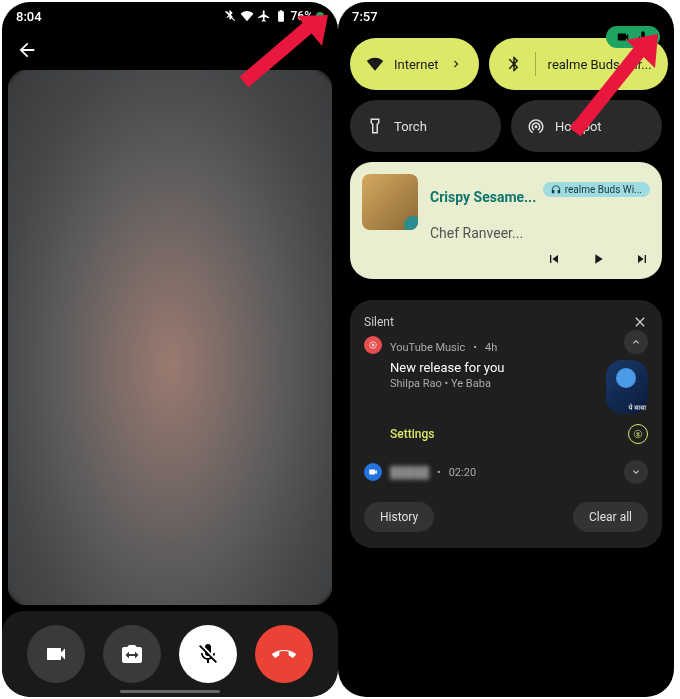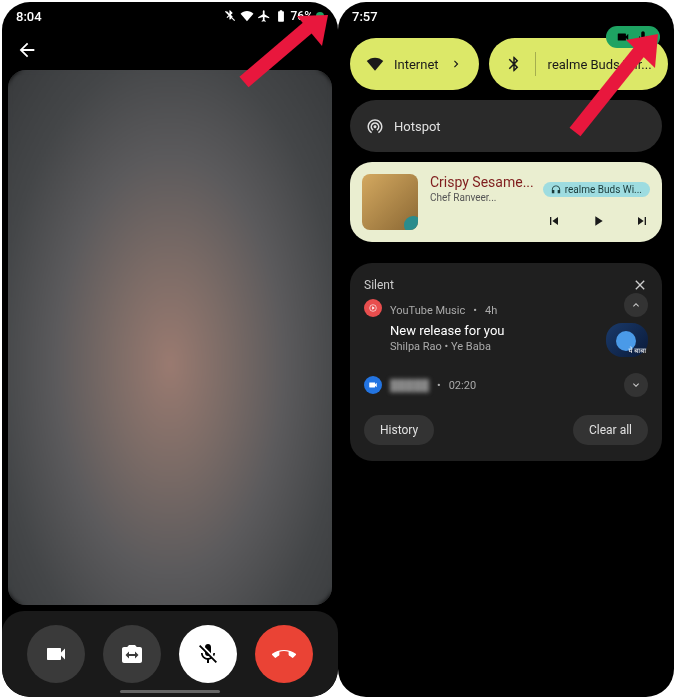--- a/index.html
+++ b/index.html
@@ -34,35 +34,35 @@
   .tile.on{background:#dce868;color:#1a1a1a}
   .tile.off{background:#2a2a2a;color:#e0e0e0}
   .tico{width:18px;height:18px;flex-shrink:0}
   .chev{margin-left:auto;width:14px;height:14px}
   .sep{width:1px;height:24px;background:rgba(0,0,0,0.25);margin:0 2px}
   .media{background:#eaeed0;border-radius:22px;padding:12px;display:flex;gap:12px;position:relative}
   .media-art{width:56px;height:56px;border-radius:8px;background:linear-gradient(135deg,#d4a960,#8b6834);position:relative;overflow:hidden}
   .media-art::after{content:"";position:absolute;bottom:-4px;right:-4px;width:18px;height:18px;background:#2a8c8c;border-radius:50%}
   .media-body{flex:1;min-width:0}
   .media-pill{position:absolute;top:20px;right:12px;background:#9edce0;border-radius:12px;padding:2px 8px;font-size:10px;display:flex;align-items:center;gap:4px;color:#1a3a3a}
-  .media-t{font-size:14px;font-weight:400;color:#7f1d1d;margin-top:0}
-  .media-s{font-size:10px;color:#555;margin-top:2px}
+  .media-t{font-size:14px;font-weight:700;color:#0f766e;margin-top:15px}
+  .media-s{font-size:14px;color:#555;margin-top:20px}
   .media-ctl{display:flex;gap:28px;justify-content:flex-end;margin-top:10px}
   .media-ctl svg{width:16px;height:16px;fill:#1a1a1a}
   .notif-area{margin:18px 12px 0;background:#1f1f1f;border-radius:22px;padding:14px 14px 16px}
   .n-head{display:flex;justify-content:space-between;align-items:center;color:#ccc;font-size:12px;margin-bottom:0}
   .n-card{background:transparent;margin-bottom:12px}
   .n-top{display:flex;align-items:flex-end;gap:8px;font-size:11px;color:#aaa}
   .n-app-ico{width:18px;height:18px;border-radius:50%;background:#e84e4e;display:flex;align-items:center;justify-content:center}
   .n-app-ico.blue{background:#2374e1}
   .n-body{display:flex;gap:10px;margin-top:6px;padding-left:26px}
   .n-txt{flex:1}
   .n-title{color:#fff;font-size:13px;margin-bottom:2px}
   .n-sub{color:#aaa;font-size:11px}
-  .n-thumb{width:42px;height:34px;border-radius:16px;background:linear-gradient(135deg,#1a3a6a,#0a1a3a);position:relative}
+  .n-thumb{width:42px;height:54px;border-radius:16px;background:linear-gradient(135deg,#1a3a6a,#0a1a3a);position:relative}
   .n-thumb::before{content:"";position:absolute;top:8px;left:10px;width:20px;height:20px;background:#4a9ae8;border-radius:50%}
   .n-exp{width:24px;height:24px;border-radius:50%;background:#333;display:flex;align-items:center;justify-content:center;color:#ccc;font-size:14px}
   .n-actions{display:flex;gap:16px;margin-top:10px;padding-left:26px;align-items:center}
   .n-settings{color:#dce868;font-size:12px;font-weight:500}
   .bell{width:20px;height:20px;margin-left:auto;border:1.5px solid #dce868;border-radius:50%;display:flex;align-items:center;justify-content:center}
   .bell svg{width:10px;height:10px;fill:#dce868}
   .n2{display:flex;align-items:center;gap:8px;margin-top:10px;padding:4px 0}
   .n2-blur{color:#888;font-size:11px;filter:blur(2px)}
   .n-foot{display:flex;justify-content:space-between;margin-top:14px}
   .fbtn{background:#333;color:#e0e0e0;border-radius:18px;padding:8px 16px;font-size:12px}
@@ -156,20 +156,26 @@
         <svg class="tico" fill="#1a1a1a" viewBox="0 0 24 24">
               <path d="M17.7 7.7L12 2h-1v7.6L6.4 5 5 6.4 10.6 12 5 17.6 6.4 19l4.6-4.6V22h1l5.7-5.7-4.3-4.3 4.3-4.3zM13 5.8l1.9 1.9L13 9.6V5.8zm1.9 10.5L13 18.2v-3.8l1.9 1.9z"></path>
             </svg>
         <span class="sep"></span>
         <span style="overflow:hidden;white-space:nowrap;text-overflow:ellipsis">realme Buds Wir...</span>
       </div>
     </div>
     <div class="qs-row">
       <div class="tile off">
         <svg class="tico" fill="#e0e0e0" viewBox="0 0 24 24">
+              <path d="M6 2v6l2 2v12h8V10l2-2V2H6zm10 5.2L14 9.2V20h-4V9.2L8 7.2V4h8v3.2z"></path>
+            </svg>
+        <span>Torch</span>
+      </div>
+      <div class="tile off">
+        <svg class="tico" fill="#e0e0e0" viewBox="0 0 24 24">
               <path d="M12 11c-1.1 0-2 .9-2 2s.9 2 2 2 2-.9 2-2-.9-2-2-2zm6 2c0-3.3-2.7-6-6-6s-6 2.7-6 6c0 2.2 1.2 4.1 3 5.2l1-1.7c-1.2-.7-2-2-2-3.4 0-2.2 1.8-4 4-4s4 1.8 4 4c0 1.5-.8 2.7-2 3.4l1 1.7c1.8-1 3-3 3-5.2zm-6-10C6.5 3 2 7.5 2 13c0 3.7 2 6.9 5 8.6l1-1.7c-2.4-1.4-4-4-4-6.9 0-4.4 3.6-8 8-8s8 3.6 8 8c0 3-1.6 5.5-4 6.9l1 1.7c3-1.7 5-4.9 5-8.6 0-5.5-4.5-10-10-10z"></path>
             </svg>
         <span>Hotspot</span>
       </div>
     </div>
     <div class="media">
       <div class="media-art"></div>
       <div class="media-body">
         <div class="media-pill">
           <svg width="10" height="10" fill="#1a3a3a" viewBox="0 0 24 24">
@@ -221,20 +227,28 @@
       </div>
       <div class="n-body">
         <div class="n-txt">
           <div class="n-title">New release for you</div>
           <div class="n-sub"><span>Shilpa Rao</span> • <span>Ye Baba</span></div>
         </div>
         <div class="n-thumb">
               <span style="position:absolute;bottom:2px;right:2px;font-size:7px;color:#fff">ये बाबा</span>
             </div>
       </div>
+      <div class="n-actions">
+        <span class="n-settings">Settings</span>
+        <span class="bell">
+              <svg viewBox="0 0 24 24">
+                <path d="M9 11h3.6L9 15.2V17h6v-2h-3.6L15 10.8V9H9v2zm3-8C7 3 3 7 3 12s4 9 9 9 9-4 9-9-4-9-9-9z" fill="none" stroke="#dce868" stroke-width="1.5"></path>
+              </svg>
+            </span>
+      </div>
     </div>
     <div class="n2">
       <span class="n-app-ico blue">
             <svg width="10" height="10" fill="#fff" viewBox="0 0 24 24">
               <path d="M17 10.5V7c0-.6-.4-1-1-1H4c-.6 0-1 .4-1 1v10c0 .6.4 1 1 1h12c.6 0 1-.4 1-1v-3.5l4 4v-11l-4 4z"></path>
             </svg>
           </span>
       <span class="n2-blur">█████</span>
       <span style="color:#aaa;font-size:11px">•</span>
       <span style="color:#aaa;font-size:11px">02:20</span>

